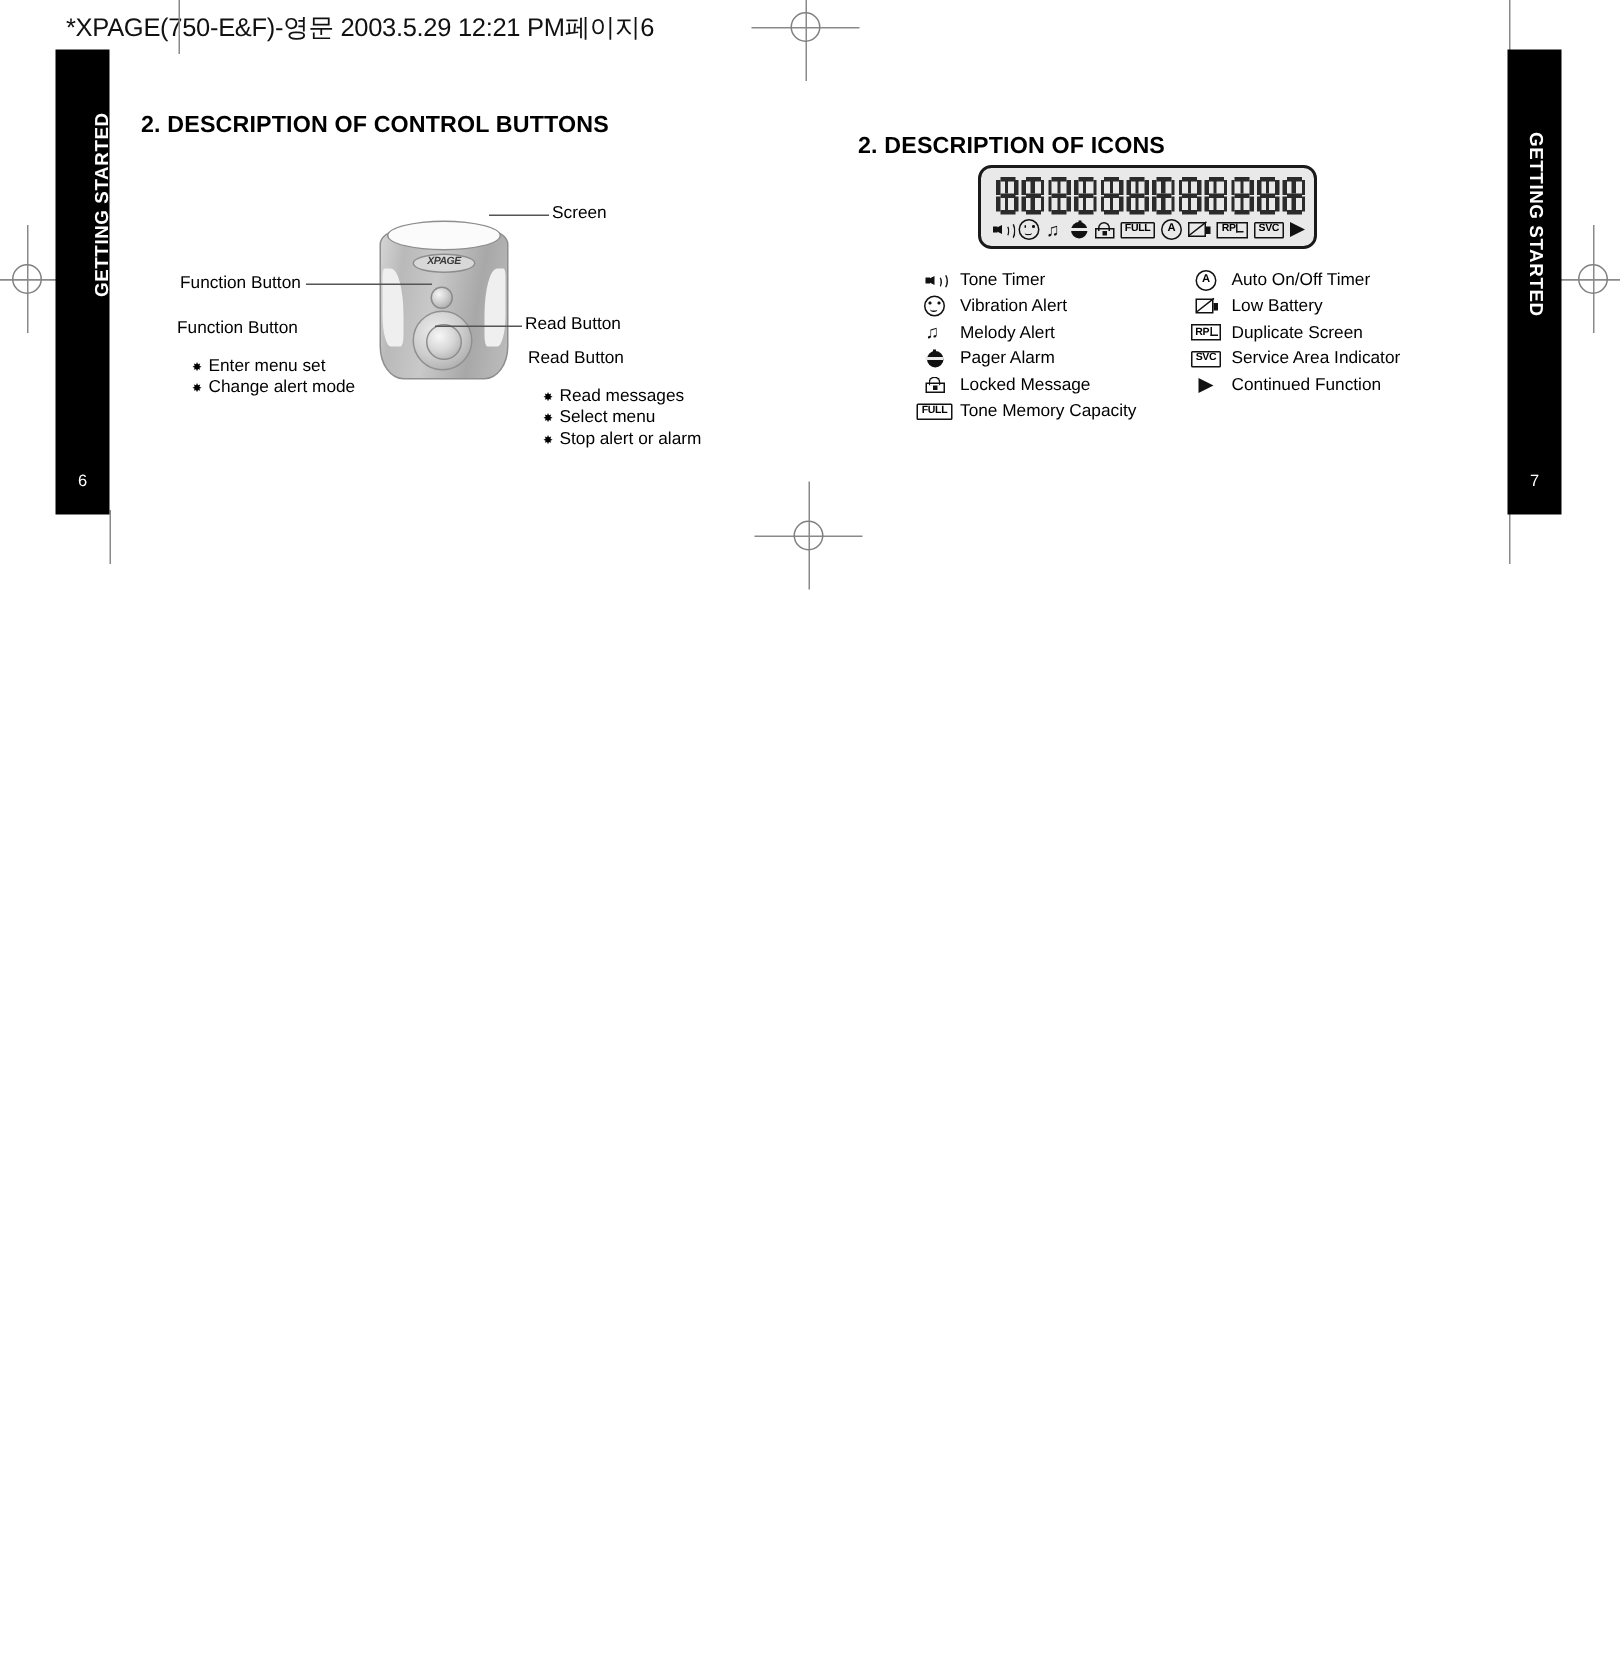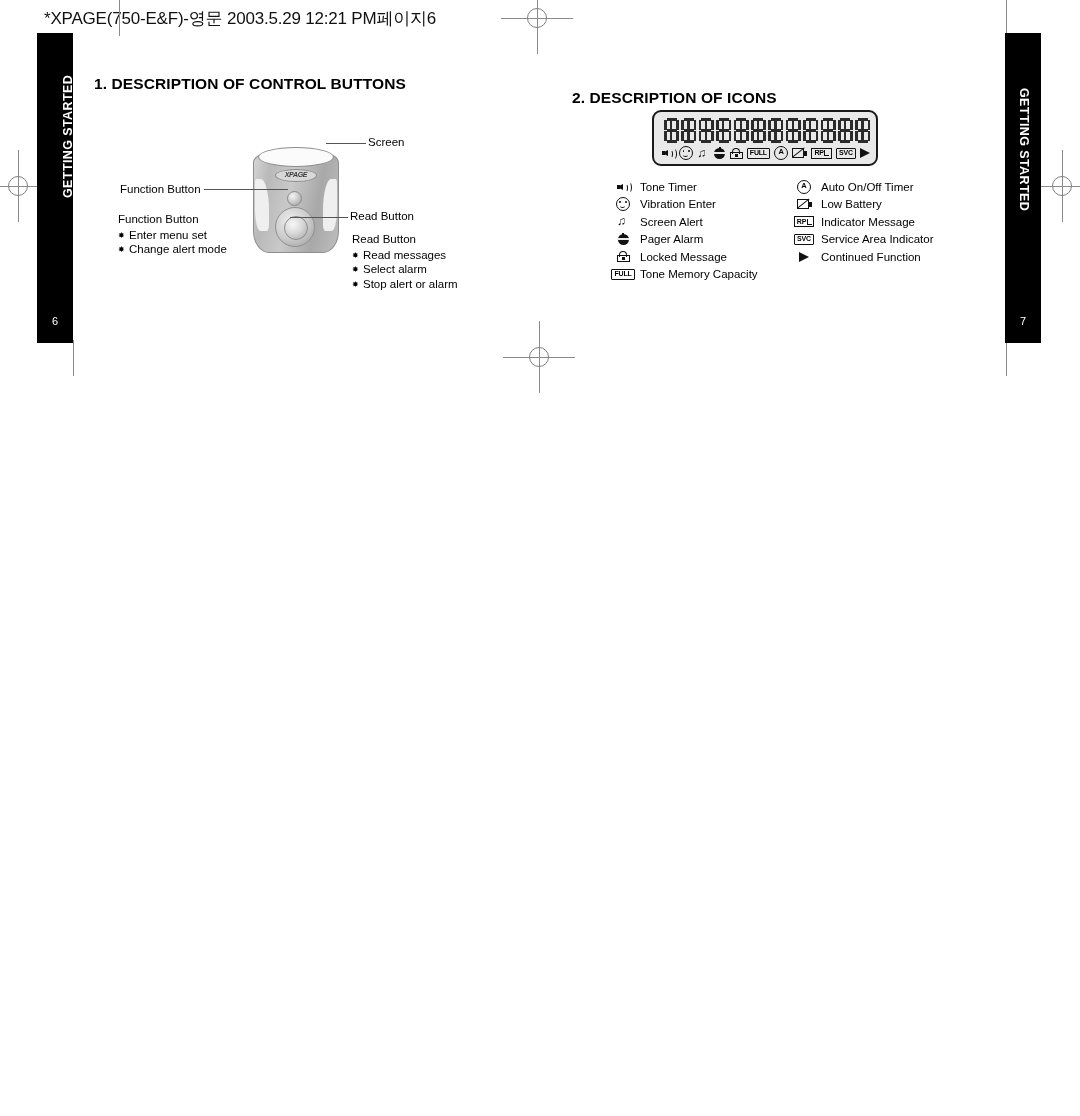--- a/index.html
+++ b/index.html
@@ -196,21 +196,21 @@
     white-space: nowrap;
   }
 
   .note-block {
     position: absolute;
     font-size: 11.5px;
     line-height: 14.5px;
   }
   .note-block .note-title { margin-bottom: 1px; }
   .note-block ul {
-    margin: 0; padding: 0; list-style: none;
+    margin: 10px; padding: 0; list-style: none;
   }
   .note-block li {
     position: relative;
     padding-left: 11px;
   }
   .note-block li:before {
     content: "\2738";
     position: absolute;
     left: 0; top: 0;
     font-size: 8px;
@@ -456,21 +456,21 @@
   <div class="h"></div>
     <div class="v"></div>
     <div class="circ"></div>
 </div>
 
 <div class="side-tab tab-left" style="left:37px;top:33px;width:36px;height:310px;">
   <div class="tab-label">GETTING STARTED</div>
   <div class="page-num">6</div>
 </div>
 
-<div class="section-title" style="left:94px;top:75px;">1. DESCRIPTION OF CONTROL BUTTONS</div>
+<div class="section-title" style="left:94px;top:75px;">2. DESCRIPTION OF CONTROL BUTTONS</div>
 
 <div class="device">
   <div class="body-shape"></div>
   <div class="side-l"></div>
   <div class="side-r"></div>
   <div class="screen-top"></div>
   <div class="logo-oval">
     <div class="logo-text">XPAGE</div>
   </div>
   <div class="btn-fn"></div>
@@ -492,21 +492,21 @@
   <ul>
     <li>Enter menu set</li>
     <li>Change alert mode</li>
   </ul>
 </div>
 
 <div class="note-block" style="left:352px;top:232px;">
   <div class="note-title">Read Button</div>
   <ul>
     <li>Read messages</li>
-    <li>Select alarm</li>
+    <li>Select menu</li>
     <li>Stop alert or alarm</li>
   </ul>
 </div>
 
 <div class="side-tab tab-right" style="left:1005px;top:33px;width:36px;height:310px;">
   <div class="tab-label">GETTING STARTED</div>
   <div class="page-num">7</div>
 </div>
 
 <div class="section-title" style="left:572px;top:89px;">2. DESCRIPTION OF ICONS</div>
@@ -696,27 +696,27 @@
     <span class="txt">Tone Timer</span>
   </div>
   <div class="legend-row">
     <span class="glyph">
       <span class="ic ic-vibe">
           <span class="e1"></span>
           <span class="e2"></span>
           <span class="m"></span>
         </span>
     </span>
-    <span class="txt">Vibration Enter</span>
+    <span class="txt">Vibration Alert</span>
   </div>
   <div class="legend-row">
     <span class="glyph">
       <span class="ic ic-melody">♫</span>
     </span>
-    <span class="txt">Screen Alert</span>
+    <span class="txt">Melody Alert</span>
   </div>
   <div class="legend-row">
     <span class="glyph">
       <span class="ic ic-bell">
           <span class="stem"></span>
           <span class="dome"></span>
           <span class="cut"></span>
         </span>
     </span>
     <span class="txt">Pager Alarm</span>
@@ -753,21 +753,21 @@
           <span class="slash"></span>
           <span class="tip"></span>
         </span>
     </span>
     <span class="txt">Low Battery</span>
   </div>
   <div class="legend-row">
     <span class="glyph">
       <span class="ic ic-rp"><span>RP</span><span class="hook"></span></span>
     </span>
-    <span class="txt">Indicator Message</span>
+    <span class="txt">Duplicate Screen</span>
   </div>
   <div class="legend-row">
     <span class="glyph">
       <span class="ic ic-svc">SVC</span>
     </span>
     <span class="txt">Service Area Indicator</span>
   </div>
   <div class="legend-row">
     <span class="glyph">
       <span class="ic ic-tri"></span>

